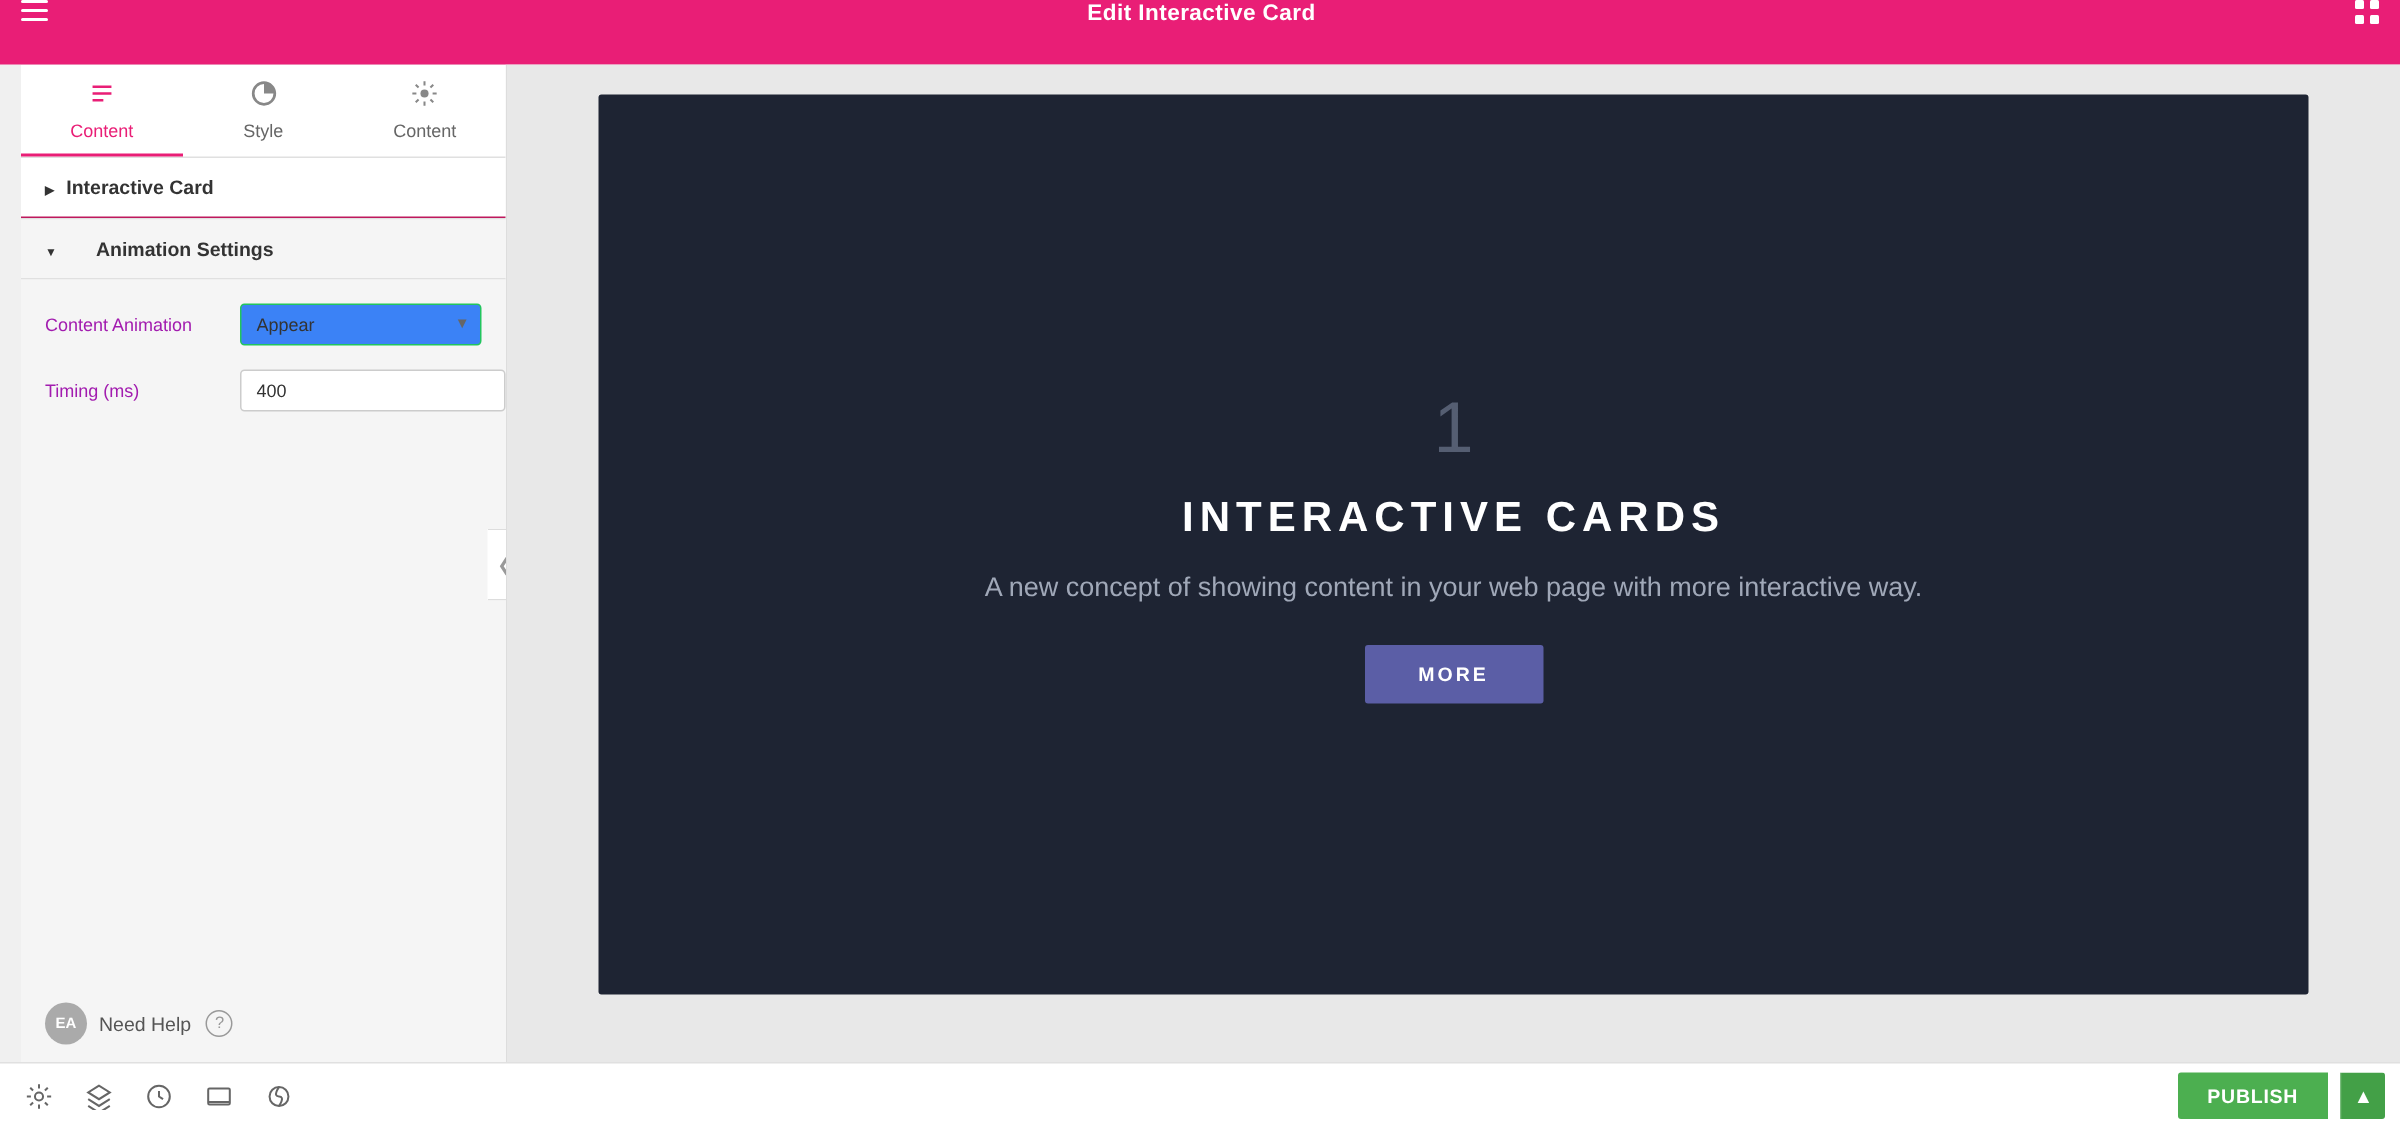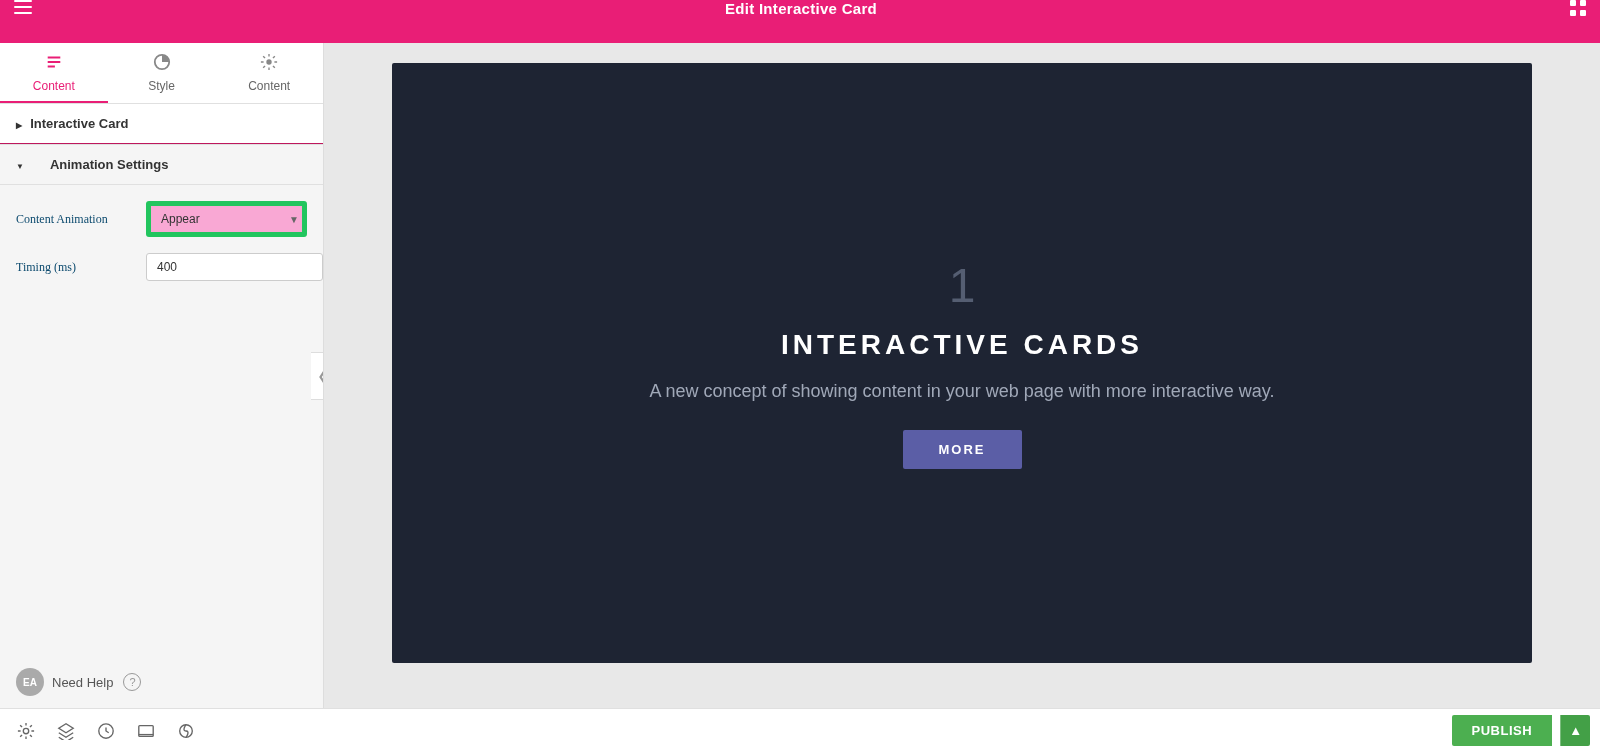--- a/index.html
+++ b/index.html
@@ -24,20 +24,21 @@
     .header-menu-icon, .header-grid-icon {
       cursor: pointer;
       display: flex; align-items: center; justify-content: center;
     }
 
     
     .main-layout {
       display: flex;
       flex: 1;
       overflow: hidden;
+      padding-left: 14px;
     }
 
     
     .sidebar {
       width: 324px;
       min-width: 324px;
       background: #f5f5f5;
       display: flex;
       flex-direction: column;
       border-right: 1px solid #ddd;
@@ -102,45 +103,44 @@
     }
 
     .form-row {
       display: flex;
       align-items: center;
       margin-bottom: 16px;
     }
     .form-label {
       width: 130px;
       font-size: 12px;
-      color: #0c4a6e;
+      color: #a21caf;
       flex-shrink: 0;
-      font-family: Liberation Serif, serif;
     }
     .form-control {
       flex: 1;
       padding: 6px 10px;
       border: 1px solid #ccc;
       border-radius: 3px;
       font-size: 12px;
       background: #fff;
       color: #333;
       outline: none;
     }
     .form-select-wrapper {
       position: relative;
       flex: 1;
     }
     .form-select {
       width: 100%;
       padding: 6px 28px 6px 10px;
-      border: 5px solid #22c55e;
+      border: 1px solid #22c55e;
       border-radius: 3px;
       font-size: 12px;
-      background: #f9a8d4;
+      background: #3b82f6;
       color: #333;
       appearance: none;
       cursor: pointer;
       outline: none;
     }
     .select-arrow {
       position: absolute;
       right: 8px;
       top: 50%;
       transform: translateY(-50%);

